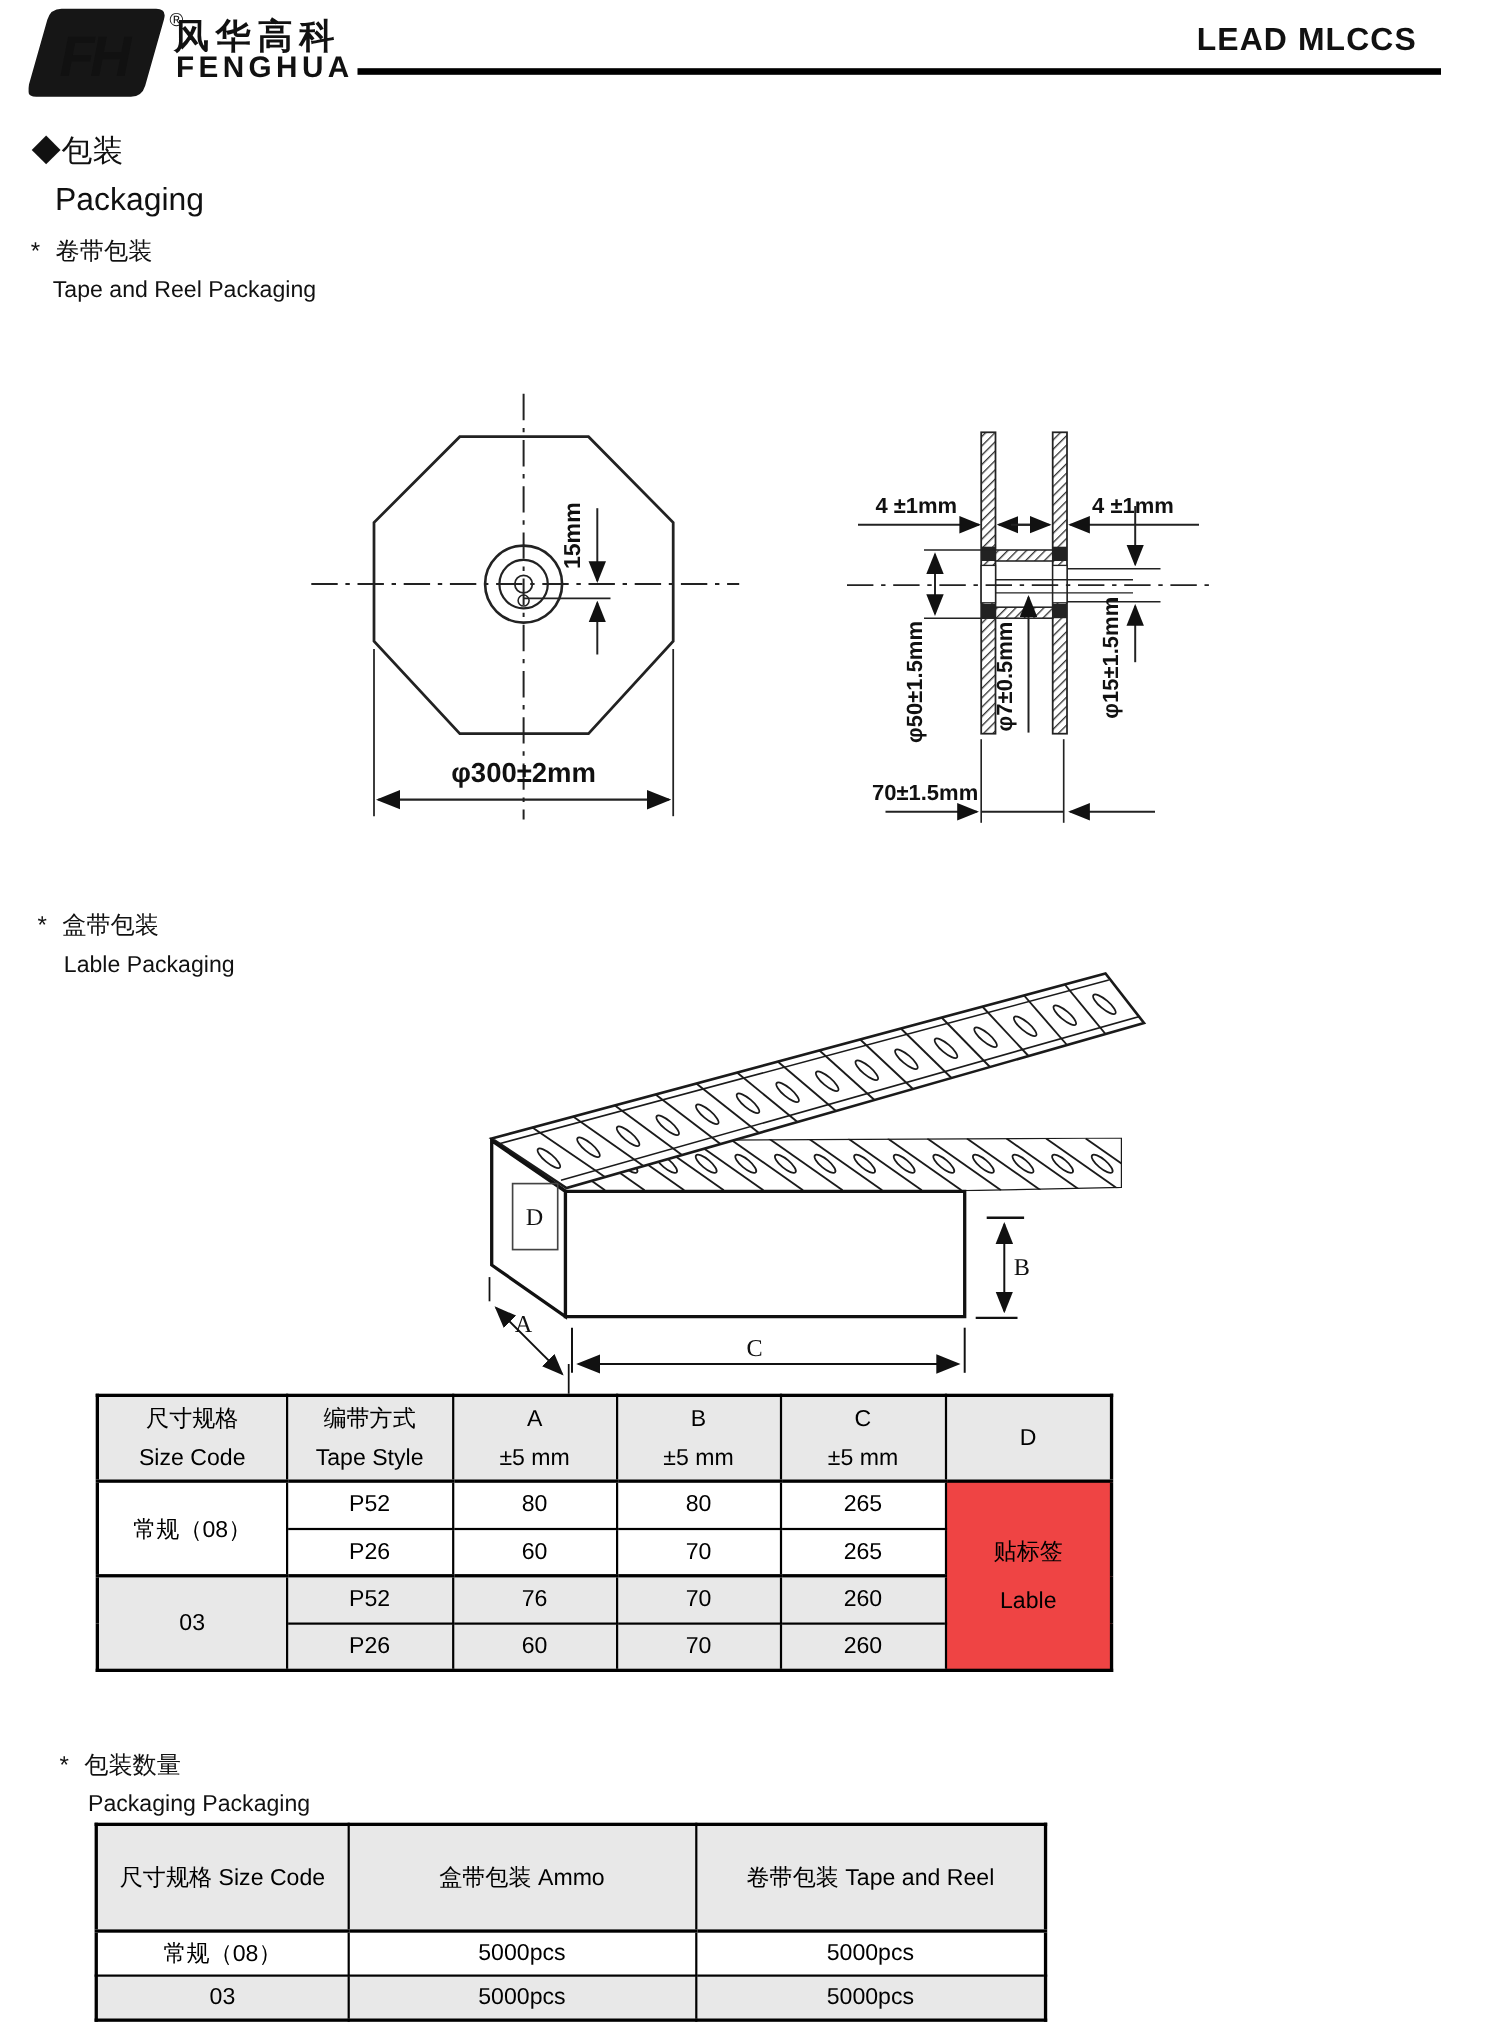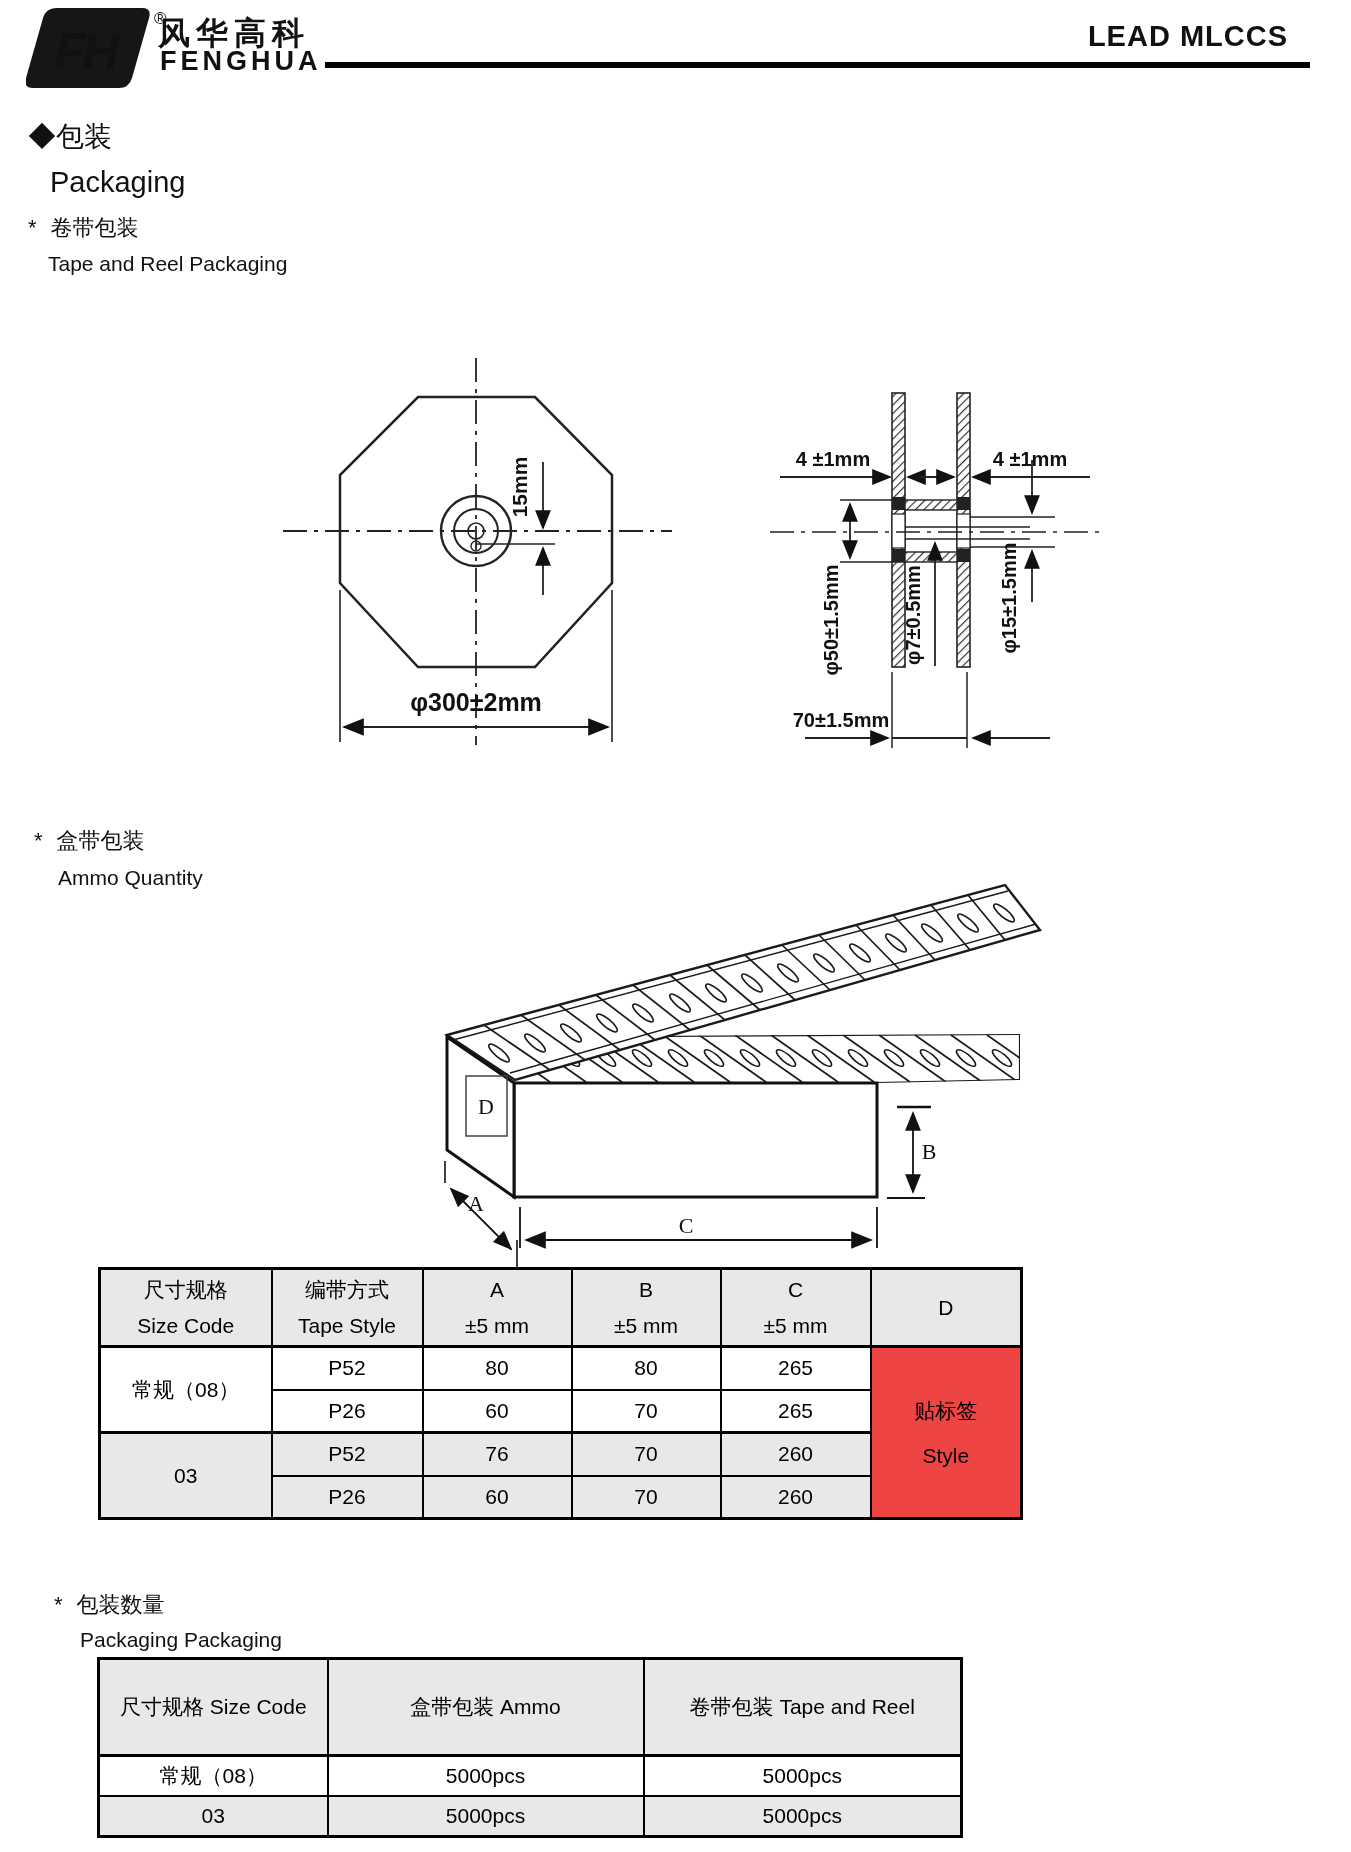--- a/index.html
+++ b/index.html
@@ -13,21 +13,21 @@
   .rule{left:325px;top:62px;width:985px;height:6px;background:#000;}
   
   .h-zh{font-size:28px;text-align:center;}
   .h-en{font-size:29px;}
   .s-zh{font-size:22px;}
   .s-en{font-size:21px;}
   .bullet{display:inline-block;margin-right:14px;}
   
   table{border-collapse:collapse;table-layout:fixed;background:#fff;}
   table,td,th{border:2px solid #000;}
-  table{border-width:3px;margin-left:11px;}
+  table{border-width:3px;}
   td,th{font-size:21px;font-weight:400;text-align:center;vertical-align:middle;padding:0;color:#000;}
   .thead td{background:#e8e8e8;border-bottom-width:3px;}
   .grp2 td{background:#e8e8e8;}
   tr.grpstart td{border-top-width:3px;}
   .two-line div{line-height:36px;}
   .dcell{background:#ef4444;}
   .dcell div{line-height:45px;}
   
   svg text{font-family:"Liberation Sans",sans-serif;fill:#111;}
   .dimt{font-size:20px;font-weight:600;}
@@ -132,21 +132,21 @@
       <text class="dimt" transform="rotate(-90 688 330)" x="688" y="330" text-anchor="middle">φ50±1.5mm</text>
       <text class="dimt" transform="rotate(-90 770 325)" x="770" y="325" text-anchor="middle">φ7±0.5mm</text>
       <text class="dimt" transform="rotate(-90 866 308)" x="866" y="308" text-anchor="middle">φ15±1.5mm</text>
       <text class="dimt" x="691" y="437" text-anchor="middle">70±1.5mm</text>
     </g>
   </svg>
 
   <div class="abs s-zh" style="left:34px;top:826px;">
     <span class="bullet">*</span><span>盒带包装</span>
   </div>
-  <div class="abs s-en" style="left:58px;top:866px;">Ammo Quantity</div>
+  <div class="abs s-en" style="left:58px;top:866px;">Lable Packaging</div>
 
   <svg class="abs" style="left:380px;top:870px;" width="740" height="400" viewBox="0 0 740 400">
     <defs>
       <clipPath id="topclip">
         <polygon points="67,167 640,164 640,210 497,213 134,213"></polygon>
       </clipPath>
     </defs>
 
     <g clip-path="url(#topclip)" stroke="#1a1a1a" fill="none">
       <polygon points="67,167 640,164 640,210 497,213 134,213" stroke-width="2.2"></polygon>
@@ -286,21 +286,21 @@
       <td>D</td>
     </tr>
     <tr style="height:43px;">
       <td rowspan="2">常规（08）</td>
       <td>P52</td>
       <td>80</td>
       <td>80</td>
       <td>265</td>
       <td rowspan="4" class="dcell">
         <div>贴标签</div>
-        <div>Style</div>
+        <div>Lable</div>
       </td>
     </tr>
     <tr style="height:43px;">
       <td>P26</td>
       <td>60</td>
       <td>70</td>
       <td>265</td>
     </tr>
     <tr class="grp2 grpstart" style="height:43px;">
       <td rowspan="2">03</td>

